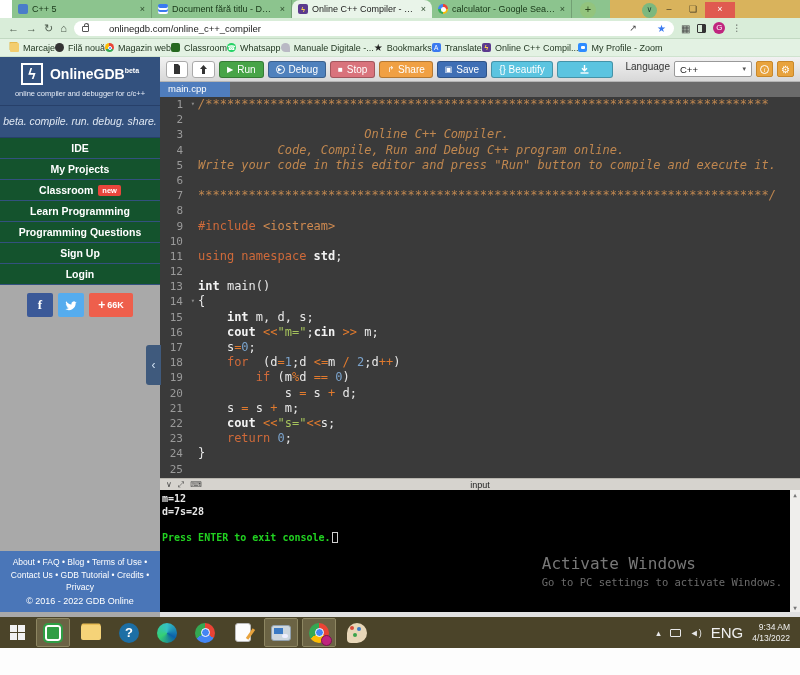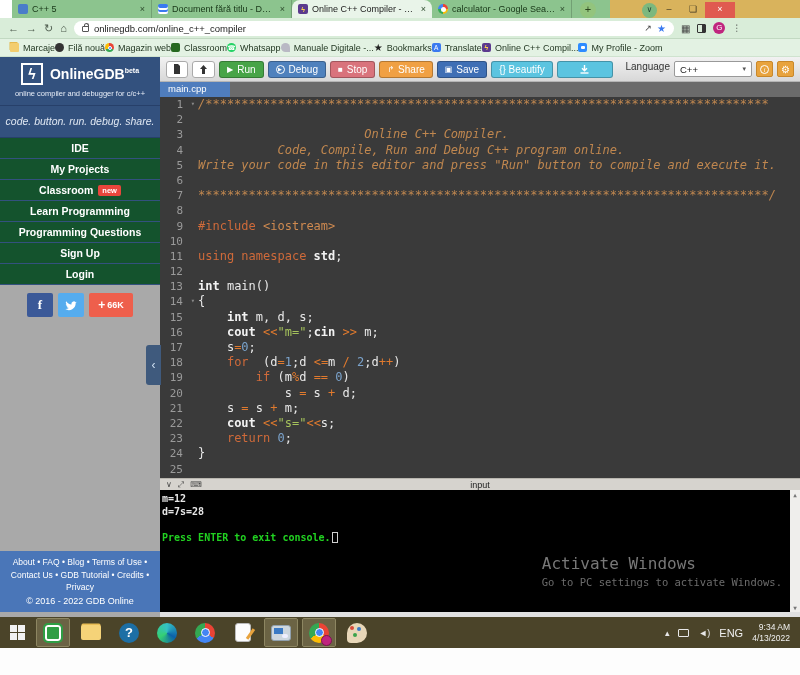--- a/index.html
+++ b/index.html
@@ -18,21 +18,21 @@
   .fv-gdb { background:#5b3a8e; color:#ffd24a; font-weight:bold; }
   .fv-google { border-radius:50%; background:conic-gradient(#ea4335 0 25%,#fbbc05 0 50%,#34a853 0 75%,#4285f4 0 100%); position:relative; }
   .fv-google::after { content:""; position:absolute; inset:2.5px; background:#fff; border-radius:50%; }
   #newtab { width:16px; height:16px; margin:1px 0 0 8px; border-radius:50%; background:#93c47d; color:#2c441f; font-size:11px; line-height:15px; text-align:center; flex:none; }
   #tabsearch { width:15px; height:15px; margin-left:46px; border-radius:50%; background:#7cb87e; color:#243; font-size:8px; line-height:14px; text-align:center; flex:none; }
   .winbtn { width:24px; height:16px; margin-top:1px; text-align:center; font-size:9px; line-height:15px; color:#3a3320; flex:none; }
   .winbtn.close { background:#e05a50; color:#fff; width:30px; }
 
   #addrbar { position:absolute; top:18px; left:0; width:800px; height:21px; background:#d9edd9; display:flex; align-items:center; gap:7px; padding:0 8px; border-bottom:1px solid #c2d9c2; }
   .navic { font-size:11px; color:#4c5a4c; }
-  #urlpill { flex:1; height:15px; background:#fff; border-radius:8px; display:flex; align-items:center; padding:0 8px; gap:5px; max-width:600px; }
+  #urlpill { flex:1; height:15px; background:#fff; border-radius:8px; display:flex; align-items:center; padding:0 8px; gap:20px; max-width:600px; }
   #urltext { font-size:9.5px; color:#222; flex:1; }
   .lock { width:7px; height:6px; border:1px solid #555; border-radius:1px; position:relative; margin-top:2px; }
   .lock::before { content:""; position:absolute; left:1px; top:-4px; width:3px; height:3px; border:1px solid #555; border-bottom:none; border-radius:3px 3px 0 0; }
   .pillic { font-size:9px; color:#444; }
   .star { color:#3a7af0; font-size:10px; }
   #avatar { width:12px; height:12px; border-radius:50%; background:#c0257e; color:#fff; font-size:8px; line-height:12px; text-align:center; }
   .sq { width:9px; height:9px; border:1.5px solid #333; border-radius:1px; }
   .sq.half { box-shadow:inset -3px 0 0 #333; }
 
   #bmbar { position:absolute; top:39px; left:0; width:800px; height:18px; background:#e3f2e3; display:flex; align-items:center; gap:0; padding:0 10px; font-size:9px; color:#233823; border-bottom:1px solid #cfe3cf; }
@@ -147,21 +147,21 @@
   .ap-docedit::after { content:""; position:absolute; right:-2px; bottom:1px; width:3px; height:12px; background:#e8a33d; transform:rotate(35deg); }
   .ap-display { background:#cdd6de; border:1px solid #90a0ae; width:20px; height:16px; }
   .ap-display::before { content:""; position:absolute; left:2px; top:2px; width:9px; height:6px; background:#3a79c4; }
   .ap-display::after { content:""; position:absolute; right:2px; bottom:2px; width:6px; height:4px; background:#eef; border-radius:2px; }
   .badge-profile { position:absolute; right:-3px; bottom:-3px; width:11px; height:11px; border-radius:50%; background:#c0257e; border:1px solid #7e1452; }
   .ap-paint { background:#e8d7b8; border-radius:50% 50% 50% 4px; }
   .ap-paint::before { content:""; position:absolute; left:3px; top:3px; width:4px; height:4px; border-radius:50%; background:#d84b3c; box-shadow:7px 1px 0 #3a79c4, 3px 7px 0 #3aa34b; }
   #tray { margin-left:auto; display:flex; align-items:center; gap:9px; padding-right:10px; color:#f0f0f0; }
   .trayic { font-size:9px; color:#e8e8e8; }
   .monic { width:11px; height:8px; border:1px solid #e8e8e8; border-radius:1px; position:relative; }
-  #engtxt { font-size:11px; }
+  #engtxt { font-size:15px; }
   #clock { text-align:right; font-size:8.5px; line-height:1.25; }
   #below { position:absolute; top:648px; left:0; width:800px; height:27px; background:#fdfdfd; }
 </style>
 </head>
 <body>
 
 <div id="screen">
 
   <div id="tabstrip">
     <div id="tabs-holder" style="display:flex;">
@@ -256,21 +256,21 @@
   <div id="pagebody">
 
     <div id="sidebar">
       <div id="brandblock">
         <div id="brandrow">
           <span id="boltbox">ϟ</span>
           <span id="brandname"><span>OnlineGDB</span><sup>beta</sup></span>
         </div>
         <div id="brandsub">online compiler and debugger for c/c++</div>
       </div>
-      <div id="motto">code. button. run. debug. share.</div>
+      <div id="motto">beta. compile. run. debug. share.</div>
       <nav id="menu">
           <div class="menuitem">
             <span>IDE</span>
           </div>
           <div class="menuitem">
             <span>My Projects</span>
           </div>
           <div class="menuitem">
             <span>Classroom</span>
             <span class="badge">new</span>

